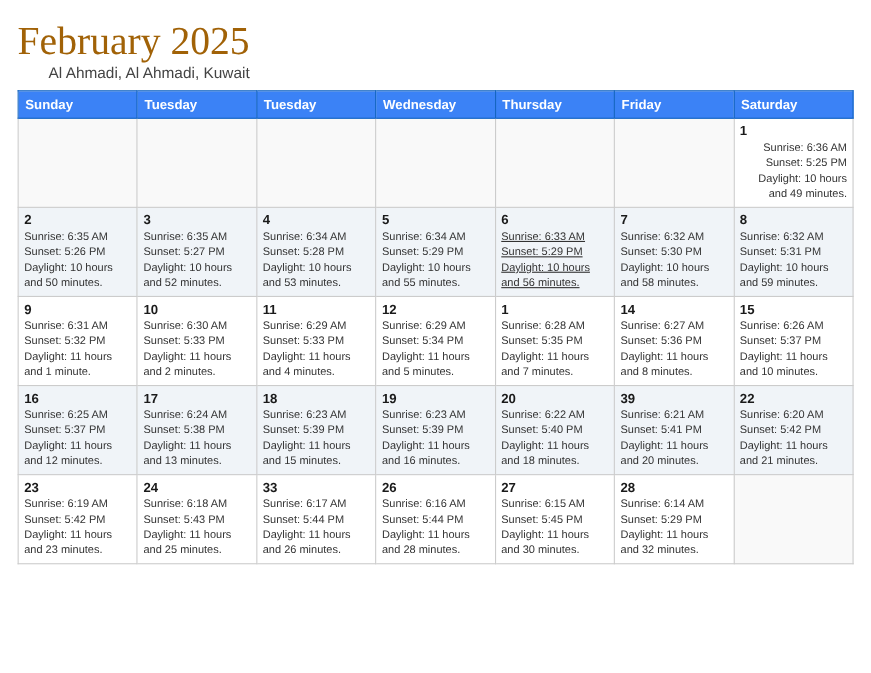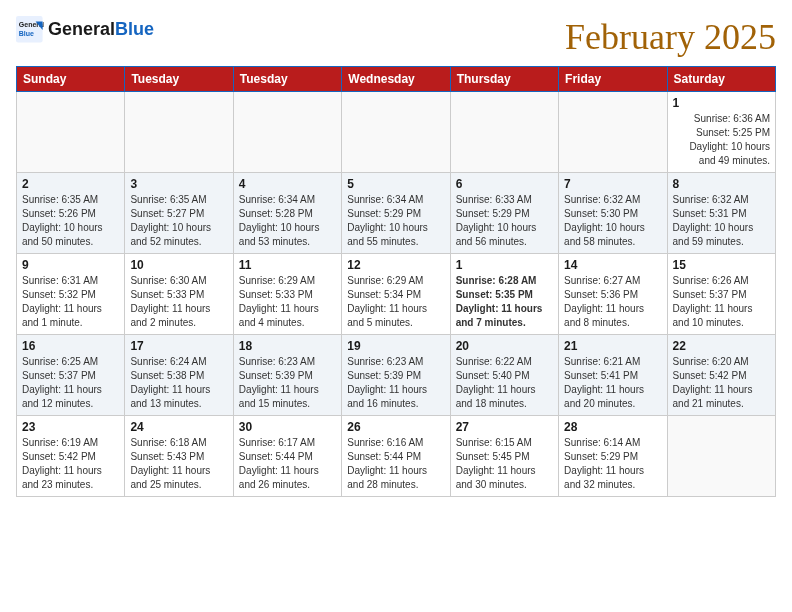--- a/index.html
+++ b/index.html
@@ -46,21 +46,21 @@
     .location {
       font-size: 14px;
       color: #444;
     }
     .calendar {
       width: 100%;
       border-collapse: collapse;
       font-size: 10.5px;
     }
     .calendar th {
-      background: #b91c1c;
+      background: #3b82f6;
       color: #fff;
       padding: 5px 6px;
       text-align: left;
       font-size: 12px;
       font-weight: bold;
       border: 1px solid #1565c0;
     }
     .calendar td {
       border: 1px solid #ccc;
       vertical-align: top;
@@ -85,35 +85,23 @@
       line-height: 1.4;
     }
     .row-alt td {
       background: #f0f4f8;
     }
   </style>
 </head>
 <body>
 
 <div class="header">
-  <div class="logo">
-    <svg class="logo-icon" viewBox="0 0 40 40">
-      <rect x="0" y="0" width="38" height="38" rx="3" fill="#e8f0fe"></rect>
-      <text x="4" y="16" font-size="10" font-weight="bold" fill="#1a1a1a">General</text>
-      <text x="4" y="28" font-size="10" font-weight="bold" fill="#1565c0">Blue</text>
-      <polygon points="28,8 38,8 38,20" fill="#1565c0"></polygon>
-    </svg>
-    <div>
-      <div class="logo-text">
-        <span style="color:#1a1a1a">General</span><span>Blue</span>
-      </div>
-    </div>
-  </div>
   <div class="title-block">
     <div class="month-title">February 2025</div>
+    <div class="location">Al Ahmadi, Al Ahmadi, Kuwait</div>
   </div>
 </div>
 
 <table class="calendar">
   <thead>
     <tr>
     <th>Sunday</th>
         <th>Tuesday</th>
         <th>Tuesday</th>
         <th>Wednesday</th>
@@ -157,21 +145,21 @@
 Daylight: 10 hours and 53 minutes.</div>
         </td>
         <td>
           <div class="day-num">5</div>
           <div class="day-info" style="white-space: pre-line;">Sunrise: 6:34 AM
 Sunset: 5:29 PM
 Daylight: 10 hours and 55 minutes.</div>
         </td>
         <td>
           <div class="day-num">6</div>
-          <div class="day-info" style="white-space: pre-line;">Sunrise: 6:33 AM
+          <div class="day-info" style="white-space: pre-line; text-decoration: underline;">Sunrise: 6:33 AM
 Sunset: 5:29 PM
 Daylight: 10 hours and 56 minutes.</div>
         </td>
         <td>
           <div class="day-num">7</div>
           <div class="day-info" style="white-space: pre-line;">Sunrise: 6:32 AM
 Sunset: 5:30 PM
 Daylight: 10 hours and 58 minutes.</div>
         </td>
         <td>
@@ -201,21 +189,21 @@
 Daylight: 11 hours and 4 minutes.</div>
         </td>
         <td>
           <div class="day-num">12</div>
           <div class="day-info" style="white-space: pre-line;">Sunrise: 6:29 AM
 Sunset: 5:34 PM
 Daylight: 11 hours and 5 minutes.</div>
         </td>
         <td>
           <div class="day-num">1</div>
-          <div class="day-info" style="white-space: pre-line; font-weight: bold;">Sunrise: 6:28 AM
+          <div class="day-info" style="white-space: pre-line;">Sunrise: 6:28 AM
 Sunset: 5:35 PM
 Daylight: 11 hours and 7 minutes.</div>
         </td>
         <td>
           <div class="day-num">14</div>
           <div class="day-info" style="white-space: pre-line;">Sunrise: 6:27 AM
 Sunset: 5:36 PM
 Daylight: 11 hours and 8 minutes.</div>
         </td>
         <td>
@@ -250,21 +238,21 @@
 Sunset: 5:39 PM
 Daylight: 11 hours and 16 minutes.</div>
         </td>
         <td>
           <div class="day-num">20</div>
           <div class="day-info" style="white-space: pre-line;">Sunrise: 6:22 AM
 Sunset: 5:40 PM
 Daylight: 11 hours and 18 minutes.</div>
         </td>
         <td>
-          <div class="day-num">21</div>
+          <div class="day-num">39</div>
           <div class="day-info" style="white-space: pre-line;">Sunrise: 6:21 AM
 Sunset: 5:41 PM
 Daylight: 11 hours and 20 minutes.</div>
         </td>
         <td>
           <div class="day-num">22</div>
           <div class="day-info" style="white-space: pre-line;">Sunrise: 6:20 AM
 Sunset: 5:42 PM
 Daylight: 11 hours and 21 minutes.</div>
         </td>
@@ -276,21 +264,21 @@
 Sunset: 5:42 PM
 Daylight: 11 hours and 23 minutes.</div>
         </td>
         <td>
           <div class="day-num">24</div>
           <div class="day-info" style="white-space: pre-line;">Sunrise: 6:18 AM
 Sunset: 5:43 PM
 Daylight: 11 hours and 25 minutes.</div>
         </td>
         <td>
-          <div class="day-num">30</div>
+          <div class="day-num">33</div>
           <div class="day-info" style="white-space: pre-line;">Sunrise: 6:17 AM
 Sunset: 5:44 PM
 Daylight: 11 hours and 26 minutes.</div>
         </td>
         <td>
           <div class="day-num">26</div>
           <div class="day-info" style="white-space: pre-line;">Sunrise: 6:16 AM
 Sunset: 5:44 PM
 Daylight: 11 hours and 28 minutes.</div>
         </td>

